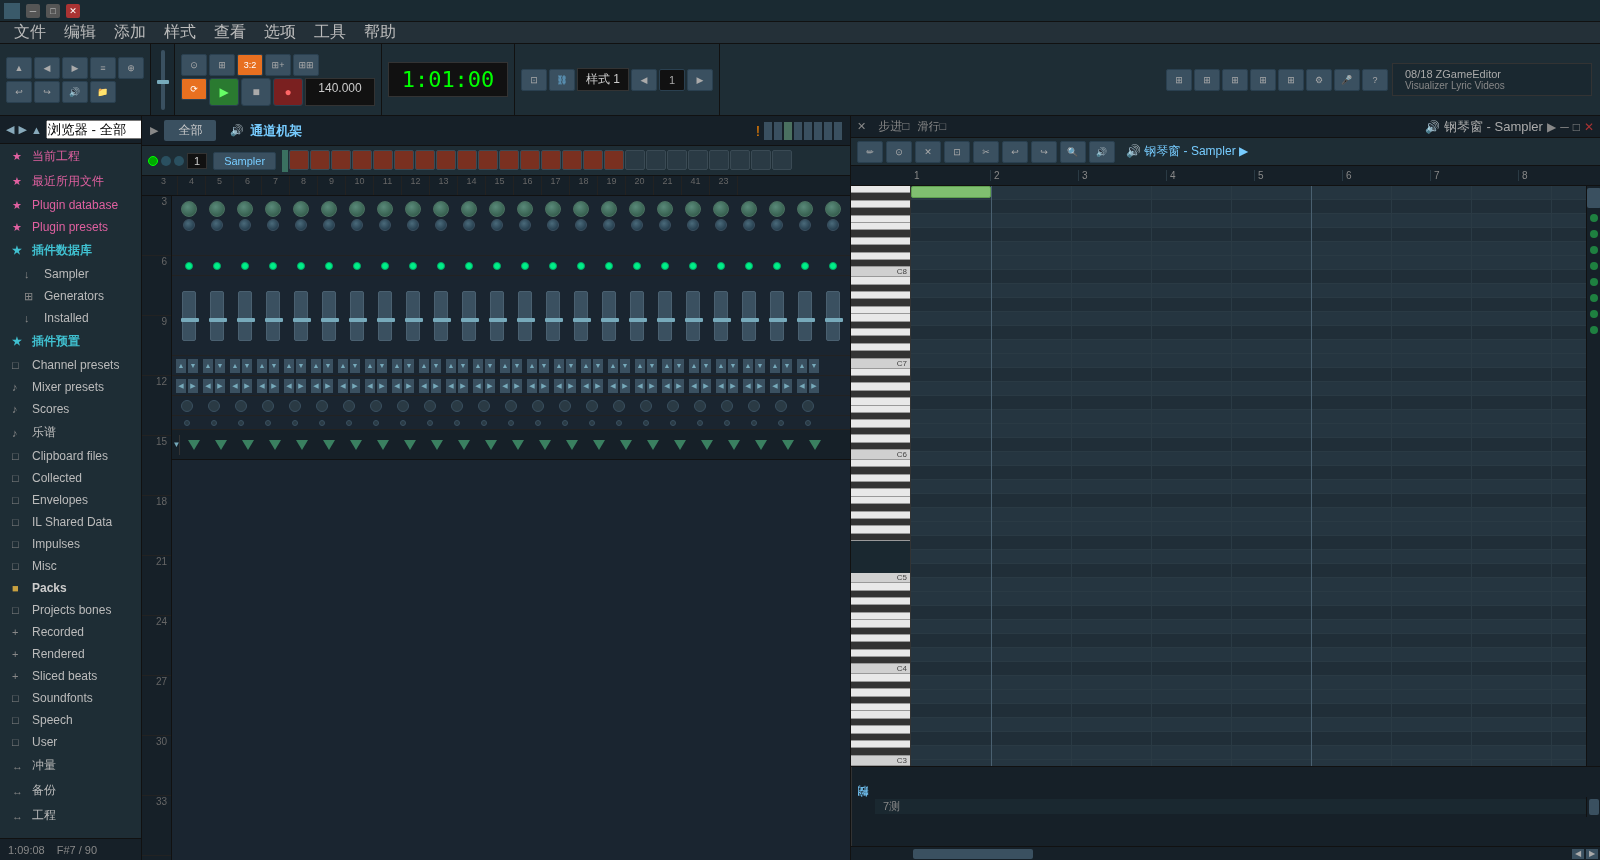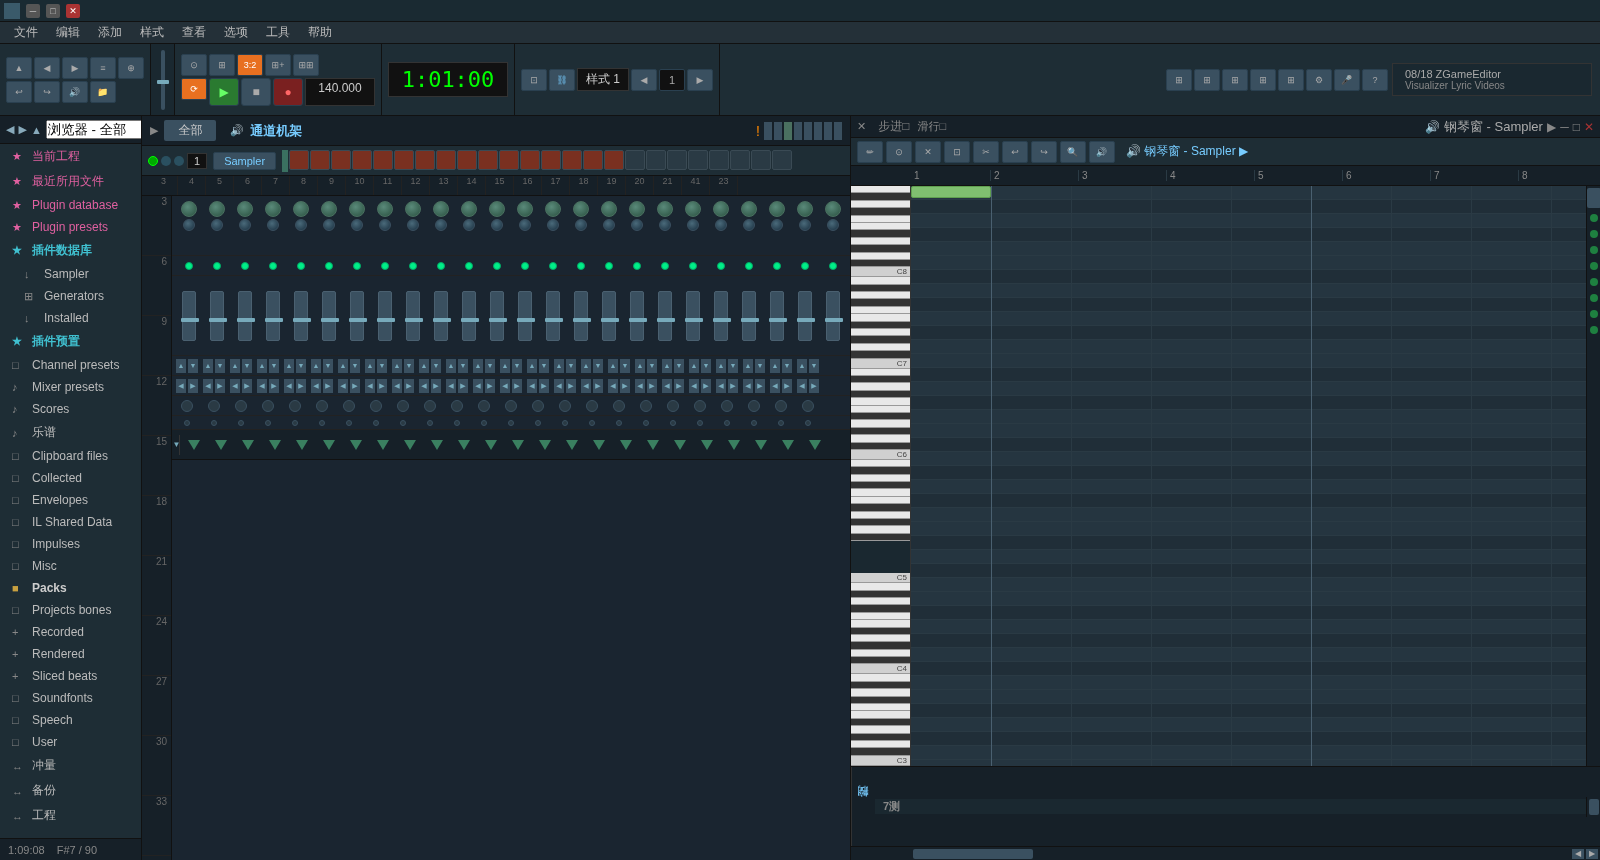--- a/index.html
+++ b/index.html
@@ -9,21 +9,21 @@
     #titlebar { height: 22px; background: #1a2a32; display: flex; align-items: center; padding: 0 4px; gap: 6px; border-bottom: 1px solid #111; }
     #titlebar .win-icon { width: 16px; height: 16px; background: #3a5a6a; display: inline-block; }
     #titlebar .win-title { font-size: 11px; color: #aaa; flex: 1; }
     #titlebar .win-btn { width: 14px; height: 14px; border-radius: 2px; cursor: pointer; display: inline-flex; align-items: center; justify-content: center; font-size: 9px; }
     #titlebar .btn-min { background: #555; color: #ccc; }
     #titlebar .btn-max { background: #555; color: #ccc; }
     #titlebar .btn-close { background: #a33; color: #fff; }
 
     
     #menubar { height: 22px; background: #243038; display: flex; align-items: center; padding: 0 6px; gap: 2px; border-bottom: 1px solid #111; }
-    #menubar .menu-item { padding: 2px 8px; font-size: 12px; color: #bbb; cursor: pointer; border-radius: 2px; text-align: center; }
+    #menubar .menu-item { padding: 2px 8px; font-size: 16px; color: #bbb; cursor: pointer; border-radius: 2px; text-align: center; }
 
     
     #toolbar { height: 72px; background: #1e2d35; border-bottom: 1px solid #111; display: flex; align-items: stretch; }
 
     .toolbar-section { display: flex; align-items: center; padding: 4px 6px; gap: 3px; border-right: 1px solid #111; }
 
     .tb-btn { width: 26px; height: 22px; background: #3a5060; border: 1px solid #2a4050; border-radius: 2px; cursor: pointer; display: flex; align-items: center; justify-content: center; color: #aaa; font-size: 10px; }
     .tb-btn.active { background: #e87020; color: #fff; }
     .transport-btn { width: 30px; height: 28px; background: #3a5060; border: 1px solid #2a4050; border-radius: 3px; cursor: pointer; display: flex; align-items: center; justify-content: center; color: #aaa; font-size: 12px; }
     .transport-btn.play { background: #2a7a30; color: #6f6; }
@@ -1355,21 +1355,21 @@
           <div style="width:8px;height:8px;border-radius:50%;background:#1e8040;margin:4px auto;cursor:pointer;"></div>
           <div style="width:8px;height:8px;border-radius:50%;background:#1e8040;margin:4px auto;cursor:pointer;"></div>
           <div style="width:8px;height:8px;border-radius:50%;background:#1e8040;margin:4px auto;cursor:pointer;"></div>
           <div style="width:8px;height:8px;border-radius:50%;background:#1e8040;margin:4px auto;cursor:pointer;"></div>
           <div style="width:8px;height:8px;border-radius:50%;background:#1e8040;margin:4px auto;cursor:pointer;"></div>
       </div>
     </div>
 
     <div id="pr-control">
       <div class="ctrl-label">控制</div>
-      <div style="flex:1;background:#1a2830;position:relative;display:flex;align-items:center;font-weight:bold;">
+      <div style="flex:1;background:#1a2830;position:relative;display:flex;align-items:center;">
         <div style="padding-left:8px;font-size:11px;color:#888;">7测</div>
       </div>
       <div style="width:14px;background:#162028;border-left:1px solid #111;">
         <div style="width:10px;height:16px;background:#3a5060;margin:2px auto;border-radius:2px;cursor:pointer;"></div>
       </div>
     </div>
 
     <div style="height:14px;background:#162028;border-top:1px solid #111;display:flex;align-items:center;padding:0 2px;">
       <div style="height:10px;width:120px;background:#3a5060;border-radius:2px;cursor:pointer;margin-left:60px;"></div>
       <div style="margin-left:auto;display:flex;gap:2px;">

